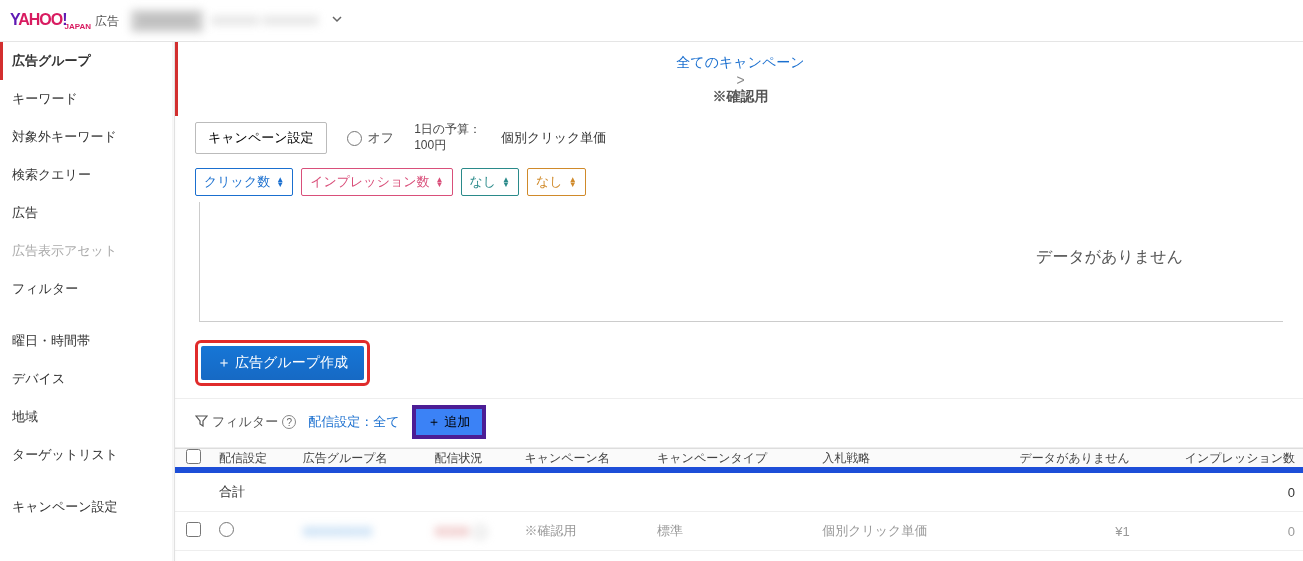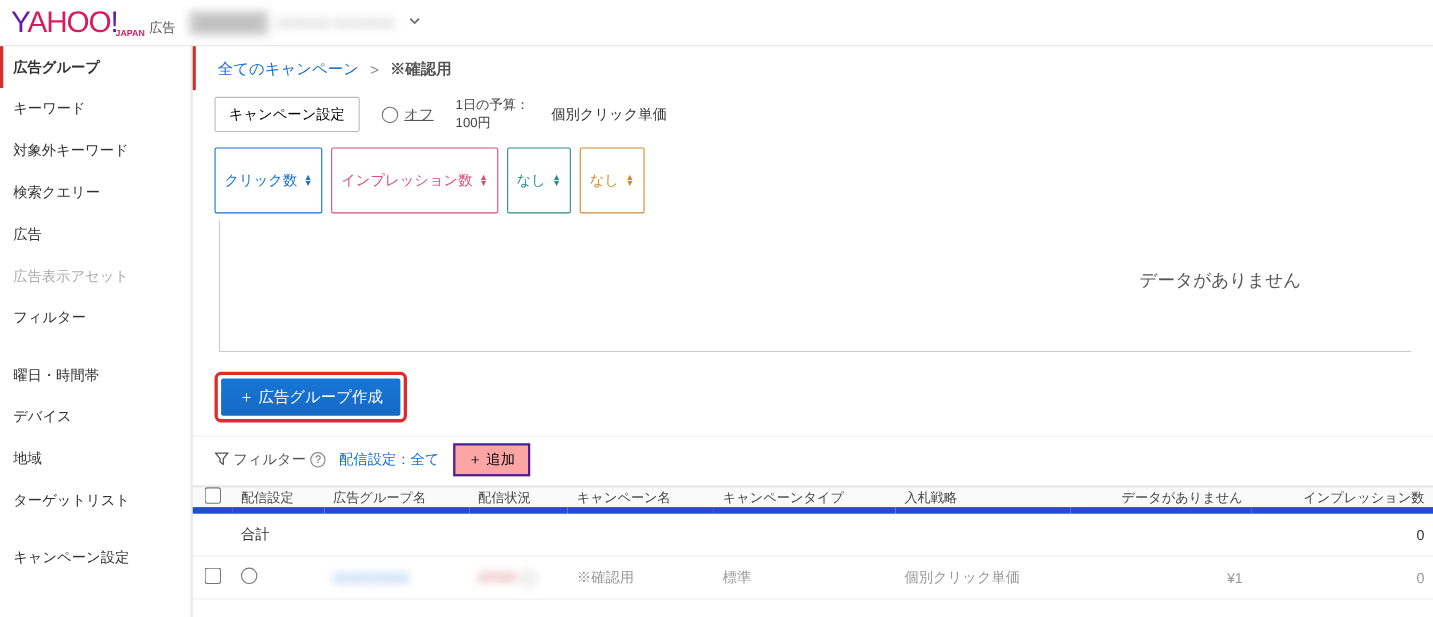--- a/index.html
+++ b/index.html
@@ -1,65 +1,65 @@
 <!DOCTYPE html>
 <html><head>
 <meta charset="utf-8">
 <style>
 * { margin: 0; padding: 0; box-sizing: border-box; font-family: "Hiragino Kaku Gothic ProN", "Meiryo", sans-serif; }
 body { background: #fff; font-size: 13px; color: #333; width: 1303px; }
 .header { display: flex; align-items: center; height: 42px; padding: 0 10px; border-bottom: 1px solid #e5e5e5; }
 .logo { display: flex; align-items: baseline; margin-right: 12px; }
-.logo-main { font-family: "Times New Roman", serif; font-weight: normal; font-size: 27px; letter-spacing: -1px; text-align: center; }
+.logo-main { font-family: "Times New Roman", serif; font-weight: bold; font-size: 16px; letter-spacing: -1px; text-align: center; }
 .logo-main .y1 { color: #5F1AB4; }
 .logo-main .a { color: #D81B60; }
 .logo-main .h { color: #D81B60; }
 .logo-main .o1 { color: #D81B60; }
 .logo-main .o2 { color: #D81B60; }
 .logo-main .ex { color: #5F1AB4; }
 .logo-sub { font-size: 8px; color: #D81B60; font-weight: bold; margin-left: -2px; position: relative; top: 4px; }
 .logo-ad { font-size: 12px; color: #555; margin-left: 4px; }
 .blur-chip { filter: blur(4px); background: #ccc; color: #999; padding: 4px 8px; border-radius: 2px; margin-right: 8px; font-size: 12px; }
 .blur-text { filter: blur(4px); color: #aaa; font-size: 12px; }
 .chev { margin-left: 12px; color: #666; cursor: pointer; }
 .wrap { display: flex; }
 .sidebar { width: 175px; border-right: 1px solid #e5e5e5; min-height: 519px; position: relative; }
 .sidebar::after { content:""; position:absolute; right:-3px; top:0; bottom:0; width:5px; background:linear-gradient(to right, rgba(0,0,0,0.04), transparent); }
 .side-item { display: block; padding: 10px 12px; color: #333; cursor: pointer; font-size: 13px; }
 .side-item.active { font-weight: bold; border-left: 3px solid #d32f2f; padding-left: 9px; }
 .side-item.sub { font-size: 13px; }
 .side-item.disabled { color: #aaa; cursor: default; }
 .main { flex: 1; padding: 0; }
-.crumb { display: flex; align-items: center; padding: 12px 20px 10px; border-left: 3px solid #d32f2f; font-size: 14px; }
+.crumb { display: flex; align-items: center; padding: 12px 20px 10px; border-left: 3px solid #d32f2f; font-size: 14px; flex-direction: column; }
 .crumb a { color: #1a6fcf; text-decoration: none; }
 .crumb .sep { margin: 0 10px; color: #888; }
 .crumb .cur { color: #555; font-weight: bold; }
 .camp-bar { display: flex; align-items: center; gap: 20px; padding: 6px 20px 14px; font-size: 13px; }
 .camp-set-btn { border: 1px solid #bbb; background: #fff; padding: 6px 12px; border-radius: 2px; cursor: pointer; font-size: 13px; }
-.onoff { display:flex; align-items:center; gap:6px; color:#555;text-decoration:underline; }
+.onoff { display:flex; align-items:center; gap:6px; color:#555; }
 .onoff .circ { width:15px; height:15px; border:1.5px solid #777; border-radius:50%; display:inline-block; }
 .budget { font-size: 12px; color:#444; line-height:1.3; }
 .metrics-row { display:flex; gap:8px; padding: 0 20px 6px; }
-.metric-pill { display:flex; align-items:center; border:1px solid; border-radius:2px; padding:20px 8px; font-size:13px; cursor:pointer; }
+.metric-pill { display:flex; align-items:center; border:1px solid; border-radius:2px; padding:4px 8px; font-size:13px; cursor:pointer; }
 .metric-pill .sort { margin-left:6px; display:flex; flex-direction:column; line-height:5px; font-size:8px; color:currentColor; }
 .mp-blue { border-color:#1a6fcf; color:#1a6fcf; }
 .mp-pink { border-color:#d94f7a; color:#d94f7a; }
 .mp-teal { border-color:#2a8a8a; color:#2a8a8a; }
 .mp-orange { border-color:#d08a2a; color:#d08a2a; }
 .chart-box { margin: 0 20px 18px 24px; border-left:1px solid #ccc; border-bottom:1px solid #ccc; height:120px; position:relative; display:flex; align-items:center; justify-content:center; }
 .chart-empty { color:#555; font-size:16px; position:absolute; right:100px; top:45px; }
 .create-row { padding: 0 20px 12px; }
 .create-btn-wrap { display:inline-block; border:3px solid #e02b2b; border-radius:6px; padding:3px; }
 .create-btn { background:#0d6efd; background:linear-gradient(#1676d6,#1669c4); color:#fff; border:none; padding:8px 16px; font-size:14px; cursor:pointer; display:flex; align-items:center; gap:4px; border-radius:2px;}
 .filter-row { display:flex; align-items:center; gap:12px; padding: 6px 20px 8px; border-top:1px solid #eee; border-bottom:1px solid #eee; font-size:13px; }
 .filter-label { display:flex; align-items:center; gap:4px; color:#555; }
 .filter-label .f-icon { font-size:13px; }
 .q-icon { display:inline-block; width:14px; height:14px; border:1px solid #888; border-radius:50%; font-size:10px; text-align:center; line-height:13px; color:#666; }
 .deliv-link { color:#1a6fcf; cursor:pointer; }
-.add-btn { border:2px solid #4c1d95; background:#fca5a5; padding:4px 12px; cursor:pointer; font-size:13px; }
+.add-btn { border:4px solid #4c1d95; background:#3b82f6; padding:4px 12px; cursor:pointer; font-size:13px; }
 .tbl { width:100%; border-collapse:collapse; font-size:13px; }
 .tbl th { text-align:left; font-weight:normal; color:#444; padding:0 8px; border-bottom:6px solid #1d4ed8; border-top:1px solid #ddd; background:#fafafa; font-size:12px; }
 .tbl td { padding:10px 8px; border-bottom:1px solid #eee; color:#555; }
 .tbl .chk { width:36px; text-align:center; }
 .tbl input[type=checkbox]{ width:15px; height:15px; }
 .tbl .num { text-align:right; }
 .row-total td { font-weight:normal; color:#333;}
 .row-data td { color:#999; }
 .blur-cell { filter: blur(4px); }
 .blur-cell .b1 { color:#5aa0e0; }

